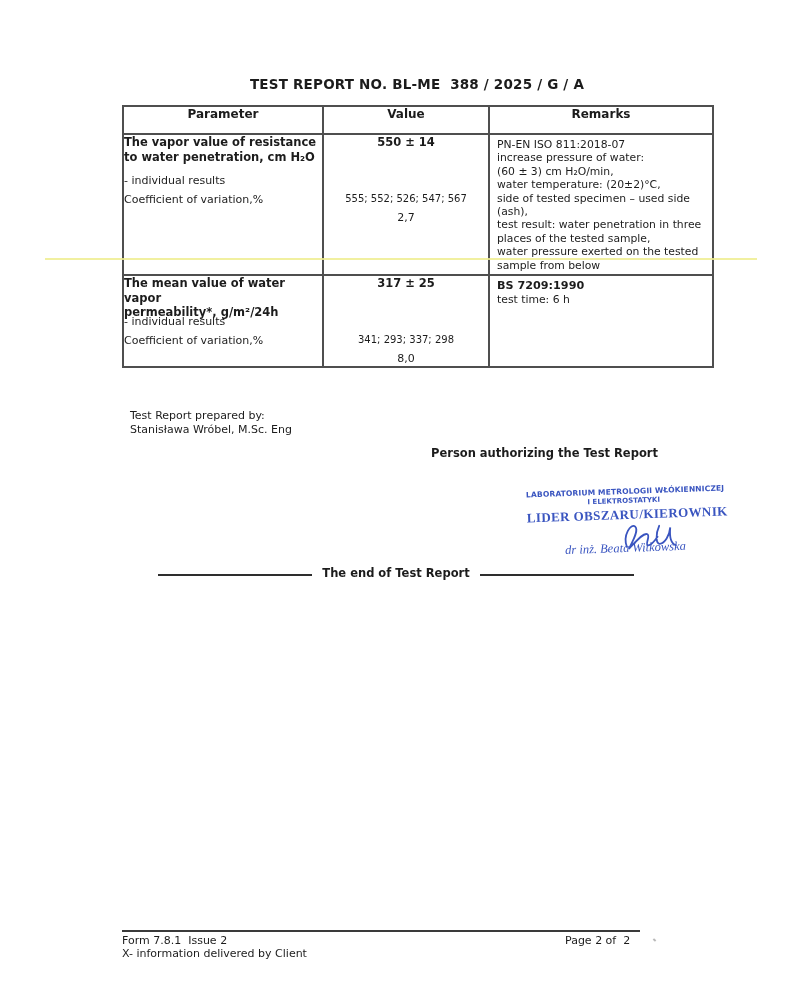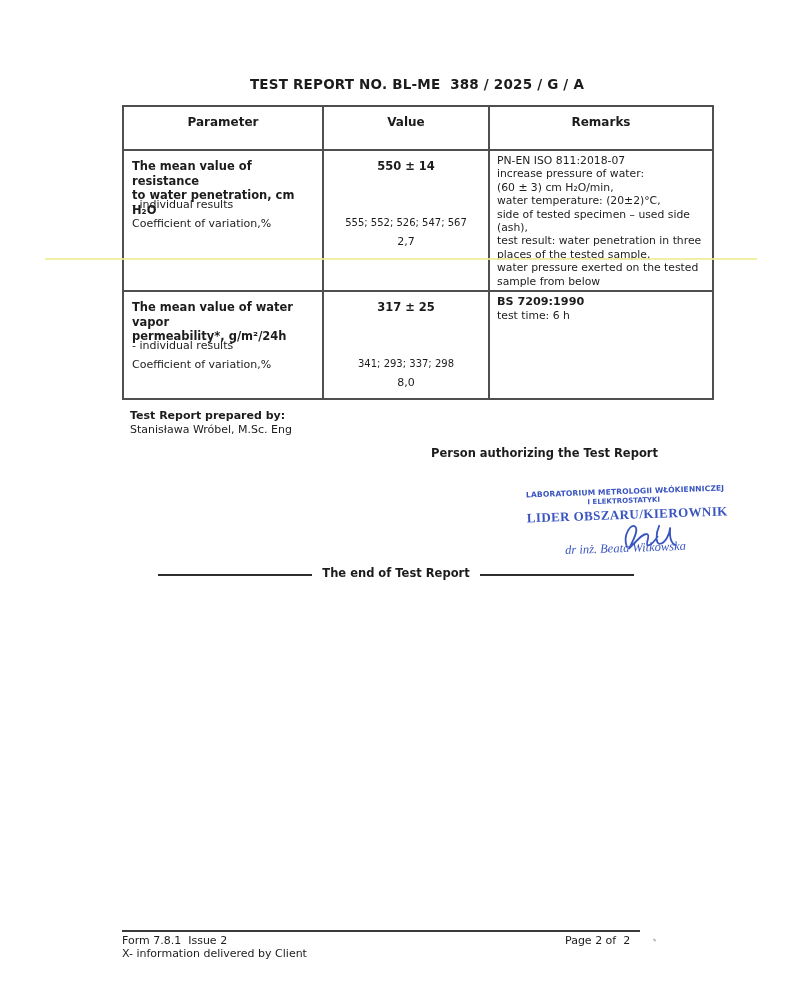--- a/index.html
+++ b/index.html
@@ -10,21 +10,21 @@
   }
   .title{
     position:absolute;left:122px;top:76px;width:590px;text-align:center;
     font-size:13.5px;font-weight:bold;white-space:pre;letter-spacing:.2px;
   }
   table.report{
     position:absolute;left:122px;top:105px;width:590px;
     border-collapse:collapse;table-layout:fixed;
   }
   table.report td,table.report th{
-    border:2px solid #4f4f4f;vertical-align:top;padding:8px;
+    border:2px solid #4f4f4f;vertical-align:top;padding:0;
   }
   th.h{height:26px;font-size:12px;font-weight:bold;text-align:center;vertical-align:middle;}
   .col-param{width:200px;}
   .col-value{width:166px;}
   .col-remarks{width:224px;}
   td.cell{padding:6px 8px 4px 8px;font-size:11px;}
   .r1{height:139px;}
   .r2{height:85px;}
   .param-title{font-weight:bold;font-size:11.5px;line-height:14.5px;height:30px;margin-bottom:9px;white-space:pre-line;}
   .param-sub{font-size:11px;line-height:14px;margin-bottom:5px;}
@@ -37,21 +37,21 @@
   .remarks-standard{font-size:10.8px;line-height:13.4px;}
   .remarks-standard.bold{font-weight:bold;font-size:11.2px;line-height:14px;}
   .remarks-text{font-size:10.8px;line-height:13.4px;white-space:pre-line;}
   .cond-cell{padding:5px 8px !important;font-size:11px;line-height:13.5px;}
   .cond-label{font-weight:bold;}
   .highlight-line{
     position:absolute;left:45px;top:258px;width:712px;height:2px;
     background:#efed8f;opacity:.85;z-index:5;
   }
   .prepared{position:absolute;left:130px;top:409px;font-size:11px;line-height:13.5px;}
-  .prepared .lbl{font-weight:bold;}
+  .prepared .lbl{font-weight:normal;}
   .authorizing{position:absolute;left:431px;top:446px;font-size:11.5px;font-weight:bold;text-align:center;}
   .stamp{
     position:absolute;left:527px;top:487px;width:195px;
     color:#3a55c0;transform:rotate(-2deg);text-align:center;z-index:3;
   }
   .stamp .l1{font-size:7.6px;font-weight:bold;letter-spacing:.1px;white-space:nowrap;}
   .stamp .l2{font-size:7px;font-weight:bold;margin-top:1px;}
   .stamp .l3{font-family:"Liberation Serif","DejaVu Serif",serif;font-size:13px;font-weight:bold;letter-spacing:.4px;margin-top:2px;white-space:nowrap;}
   .stamp .l4{font-family:"Liberation Serif","DejaVu Serif",serif;font-style:italic;font-size:12.5px;margin-top:18px;white-space:nowrap;}
   .stamp svg{position:absolute;left:92px;top:32px;}
@@ -87,21 +87,21 @@
       <col class="col-remarks">
   </colgroup>
   <tbody>
       <tr>
     <th class="h">Parameter</th>
     <th class="h">Value</th>
     <th class="h">Remarks</th>
   </tr>
   <tr class="r1">
     <td class="cell">
-      <div class="param-title">The mean value of resistance
+      <div class="param-title">The vapor value of resistance
 to water penetration, cm H₂O</div>
       <div class="param-sub">- individual results</div>
       <div class="param-sub2">Coefficient of variation,%</div>
     </td>
     <td class="cell value-cell">
       <div class="value-mean">550 ± 14</div>
       <div class="value-ind">555; 552; 526; 547; 567</div>
       <div class="value-cv">2,7</div>
     </td>
     <td class="cell remarks-cell">

